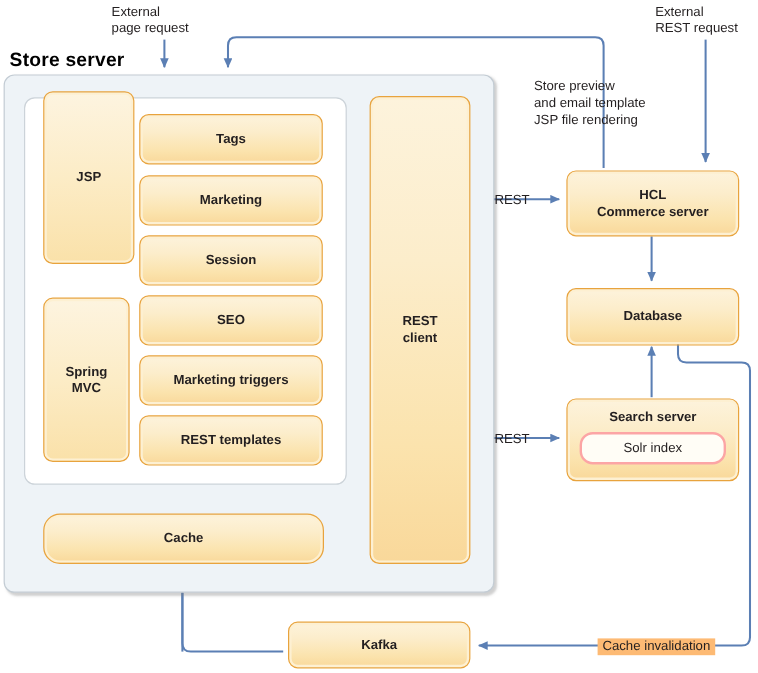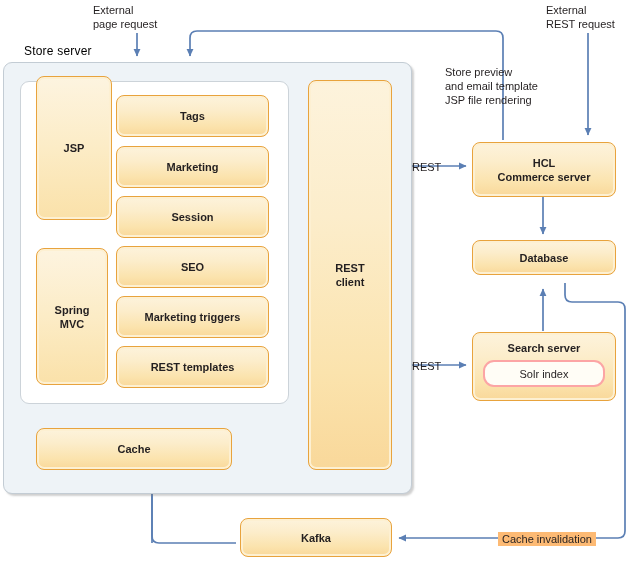--- a/index.html
+++ b/index.html
@@ -28,23 +28,23 @@
 
   
   #store-panel{
     left:3px;top:62px;width:409px;height:432px;
     background:#eef3f7;
     border:1px solid #c3ccd4;
     border-radius:9px;
     box-shadow:2px 2px 2px rgba(120,120,120,.35);
   }
   #store-title{
-    left:24px;top:44px;
-    font-size:12px;
-    font-weight:normal;
+    left:8px;top:44px;
+    font-size:16px;
+    font-weight:bold;
     color:#000;
     letter-spacing:.2px;
   }
 
   
   #inner-panel{
     left:20px;top:81px;width:269px;height:323px;
     background:#ffffff;
     border:1px solid #ccd3d9;
     border-radius:9px;
@@ -139,28 +139,28 @@
   <div class="obox pale" style="left:36px;top:248px;width:72px;height:137px;">Spring
 MVC</div>
 
   <div class="obox" style="left:116px;top:95px;width:153px;height:42px;">Tags</div>
   <div class="obox" style="left:116px;top:146px;width:153px;height:42px;">Marketing</div>
   <div class="obox" style="left:116px;top:196px;width:153px;height:42px;">Session</div>
   <div class="obox" style="left:116px;top:246px;width:153px;height:42px;">SEO</div>
   <div class="obox" style="left:116px;top:296px;width:153px;height:42px;">Marketing triggers</div>
   <div class="obox" style="left:116px;top:346px;width:153px;height:42px;">REST templates</div>
 
-  <div class="obox" style="left:36px;top:428px;width:196px;height:42px;">Cache</div>
+  <div class="obox" style="left:36px;top:428px;width:234px;height:42px;border-radius:14px;">Cache</div>
 
   <div class="obox" style="left:308px;top:80px;width:84px;height:390px;">REST
 client</div>
 
   <div class="obox" style="left:472px;top:142px;width:144px;height:55px;">HCL
 Commerce server</div>
-  <div class="obox" style="left:472px;top:240px;width:144px;height:35px;">Database</div>
+  <div class="obox" style="left:472px;top:240px;width:144px;height:48px;">Database</div>
 
   <div class="obox top-lbl" style="left:472px;top:332px;width:144px;height:69px;">
     <span>Search server</span>
   </div>
   <div class="innerbox" style="left:483px;top:360px;width:122px;height:27px;">Solr index</div>
 
   <div class="obox" style="left:240px;top:518px;width:152px;height:39px;">Kafka</div>
 
   <div class="lbl" style="left:93px;top:3px;">External
 page request</div>

